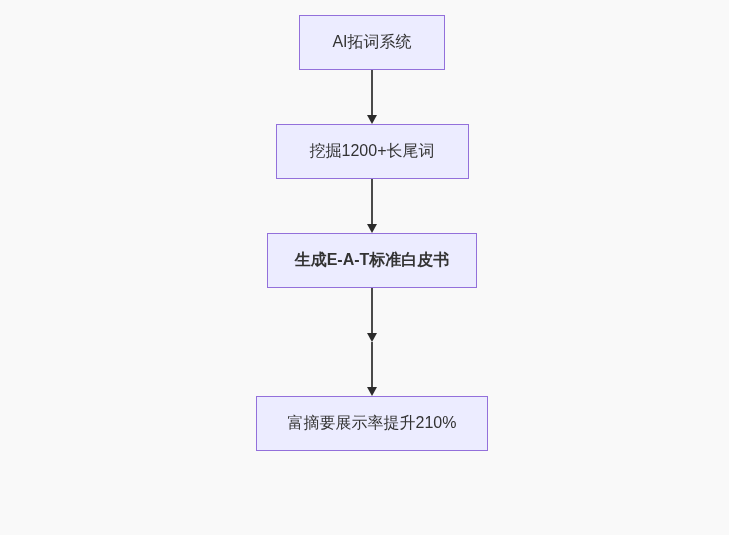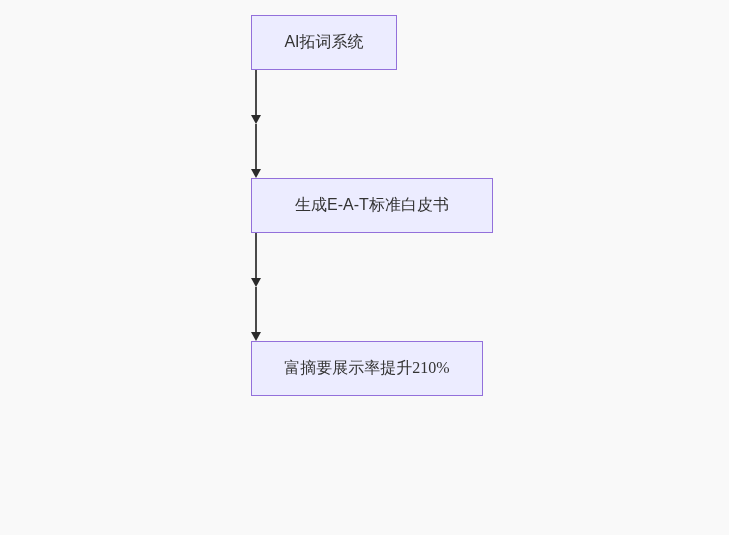--- a/index.html
+++ b/index.html
@@ -20,39 +20,39 @@
     height: 535px;
     background: #f9f9f9;
   }
   .flow {
     position: absolute;
     top: 15px;
     left: 372px;
     transform: translateX(-50%);
     display: flex;
     flex-direction: column;
-    align-items: flex-start;
+    align-items: center;
   }
   .node {
     box-sizing: border-box;
     height: 55px;
     background: #ECECFF;
     border: 1.5px solid #9370DB;
     display: flex;
     align-items: center;
     justify-content: center;
     color: #333333;
     font-size: 16px;
     white-space: nowrap;
   }
   .node.n1 { width: 146px; }
   .node.n2 { width: 193px; }
-  .node.n3 { width: 242px; }
+  .node.n3 { width: 210px; font-weight: bold; }
   .node.n4 { width: 215px; }
-  .node.n5 { width: 232px; font-family: Liberation Serif, serif; }
+  .node.n5 { width: 232px; }
   .arrow {
     height: 54px;
     display: flex;
     flex-direction: column;
     align-items: center;
   }
   .arrow .line {
     flex: 1 1 auto;
     width: 2px;
     background: #4a4a4a;
@@ -76,20 +76,23 @@
 
     <div class="node n1">
       <span class="node-label">AI拓词系统</span>
     </div>
 
     <div class="arrow">
       <div class="line"></div>
       <div class="head"></div>
     </div>
 
+    <div class="node n2">
+      <span class="node-label">挖掘1200+长尾词</span>
+    </div>
 
     <div class="arrow">
       <div class="line"></div>
       <div class="head"></div>
     </div>
 
     <div class="node n3">
       <span class="node-label">生成E-A-T标准白皮书</span>
     </div>
 

